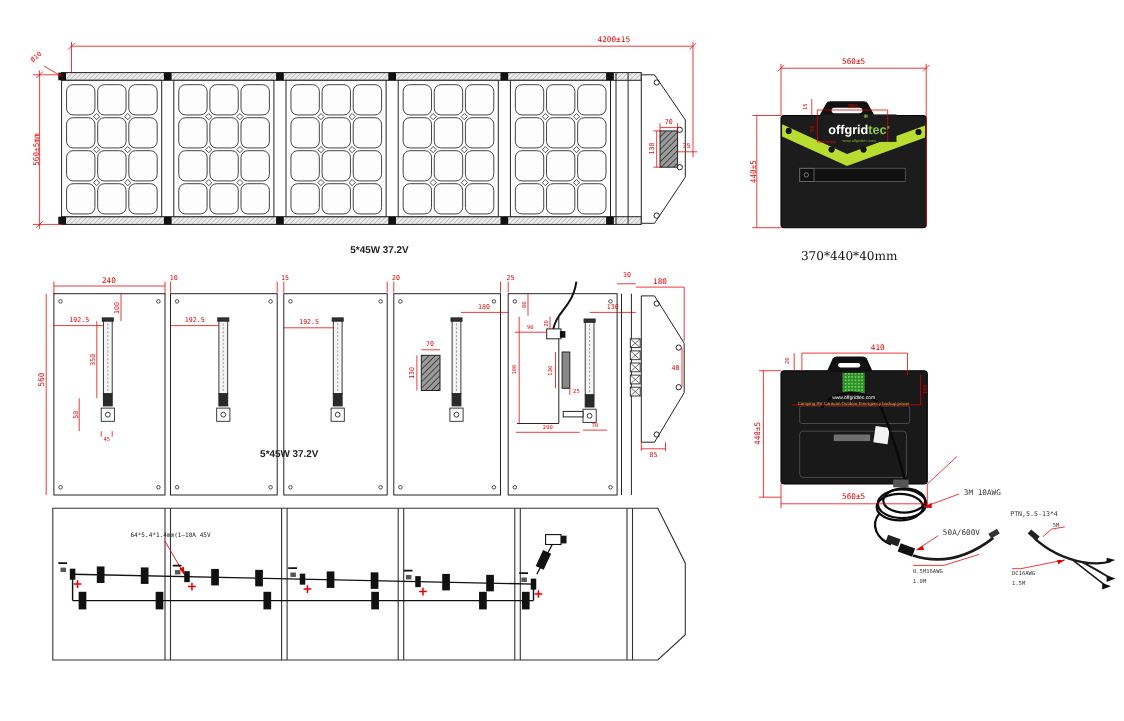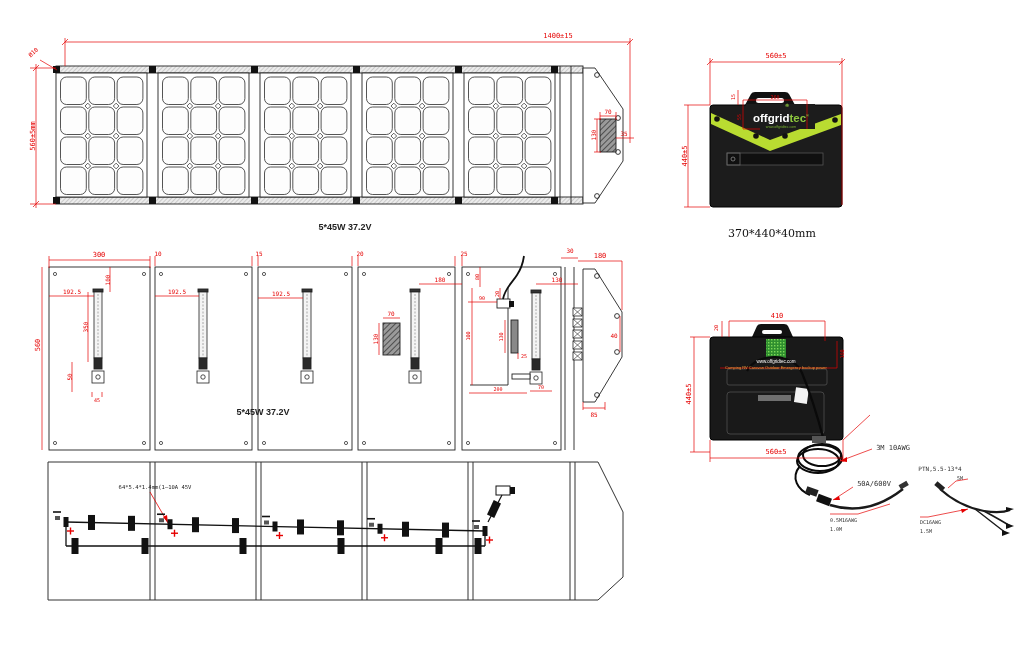--- a/index.html
+++ b/index.html
@@ -458,29 +458,29 @@
           <line x1="858" y1="514" x2="890" y2="504"></line>
       <line x1="956" y1="481" x2="948" y2="488"></line>
           <line x1="956" y1="481" x2="968" y2="479"></line>
       <line x1="920" y1="517" x2="928" y2="517"></line>
           <line x1="928" y1="517" x2="968" y2="509"></line>
       <polygon points="968,509 961,509 962,513" fill="#e50000" stroke="none"></polygon>
     </g>
   </g>
 </svg>
 
-<span class="dim" style="left:558px;top:36px">1400±15</span>
+<span class="dim" style="left:558px;top:36px">4200±15</span>
 <span class="dim diag sm" style="left:33px;top:52px">Ø10</span>
 <span class="dim v" style="left:33px;top:136px">560±5mm</span>
 <span class="dim sm" style="left:608px;top:111px">70</span>
 <span class="dim v sm" style="left:593px;top:135px">130</span>
 <span class="dim sm" style="left:624px;top:133px">35</span>
 <span class="cap" style="left:345px;top:227px">5*45W 37.2V</span>
 
-<span class="dim" style="left:99px;top:255px">300</span>
+<span class="dim" style="left:99px;top:255px">240</span>
 <span class="dim sm" style="left:158px;top:253px">10</span>
 <span class="dim sm" style="left:259px;top:253px">15</span>
 <span class="dim sm" style="left:360px;top:253px">20</span>
 <span class="dim sm" style="left:464px;top:253px">25</span>
 <span class="dim sm" style="left:570px;top:250px">30</span>
 <span class="dim sm" style="left:72px;top:291px">192.5</span>
 <span class="dim sm" style="left:177px;top:291px">192.5</span>
 <span class="dim sm" style="left:281px;top:293px">192.5</span>
 <span class="dim v sm" style="left:107px;top:280px">100</span>
 <span class="dim v sm" style="left:85px;top:327px">350</span>
@@ -511,21 +511,21 @@
 <span class="dim v xs" style="left:733px;top:97px">15</span>
 <span class="dim xs" style="left:775px;top:97px">260</span>
 <span class="dim v xs" style="left:739px;top:117px">55</span>
 <div id="brand-logo">
   <span class="flower">❋</span>
   <div class="line1"><span class="w">offgrid</span><span class="g">tec</span><span class="reg">®</span></div>
   <div class="tag">www.offgridtec.com</div>
 </div>
 <span class="capserif" style="left:772px;top:233px">370*440*40mm</span>
 
-<span class="dim" style="left:777px;top:316px">410</span>
+<span class="dim" style="left:798px;top:316px">410</span>
 <span class="dim v xs" style="left:716px;top:328px">20</span>
 <span class="dim v" style="left:689px;top:394px">440±5</span>
 <span class="dim" style="left:776px;top:452px">560±5</span>
 <span class="dim v xs" style="left:842px;top:354px">160</span>
 <span class="caseback-url" style="left:776px;top:361px">www.offgridtec.com</span>
 <span class="caseback-tag" style="left:776px;top:367px">Camping RV Caravan Outdoor Emergency backup power</span>
 <span class="ann" style="left:893px;top:448px">3M 10AWG</span>
 <span class="ann" style="left:874px;top:484px">50A/600V</span>
 <span class="ann la xs" style="left:830px;top:520px">0.5M16AWG</span>
 <span class="ann la xs" style="left:830px;top:529px">1.0M</span>

